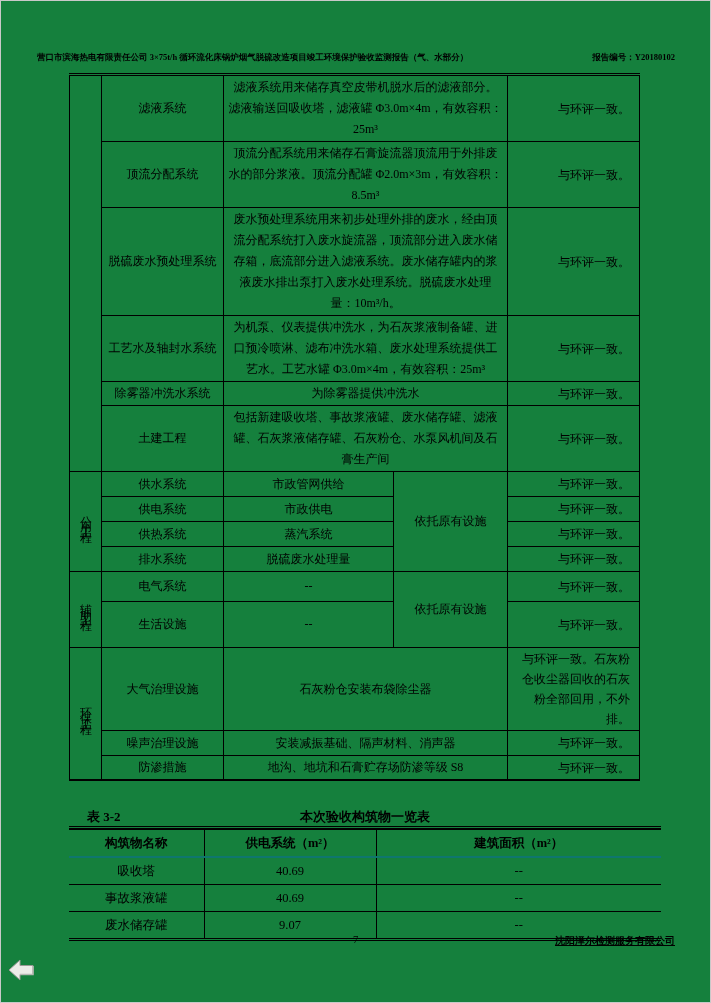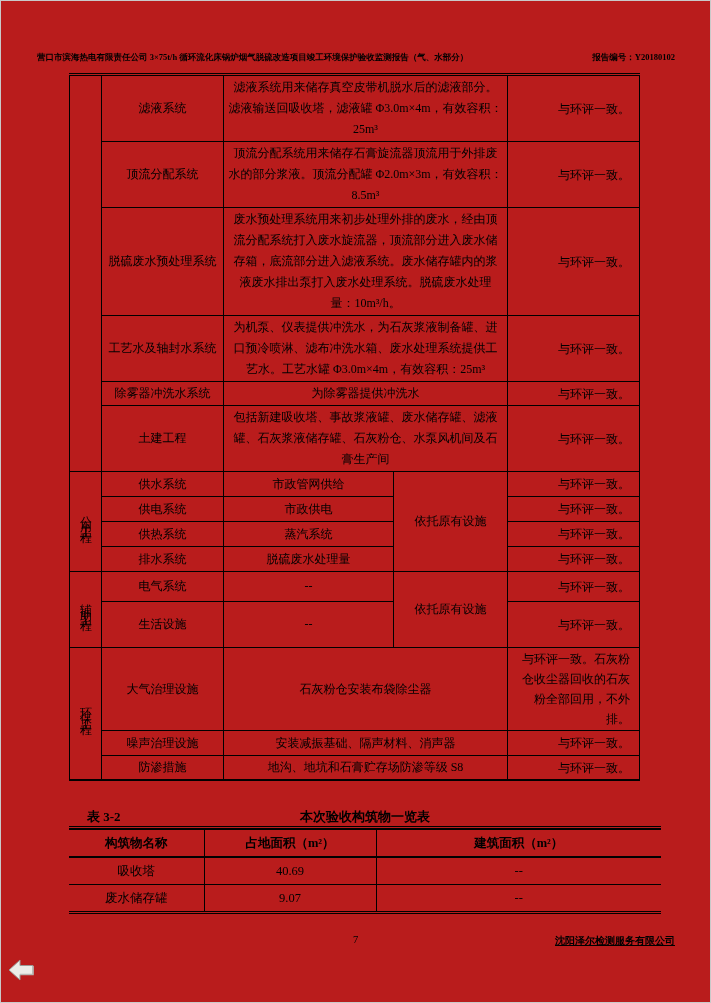--- a/index.html
+++ b/index.html
@@ -1,19 +1,19 @@
 <!DOCTYPE html>
 <html><head>
 <meta charset="utf-8">
 <style>
   html,body{margin:0;padding:0;background:#fff;}
   .page{
     position:relative;
     width:711px;height:1003px;
-    background:#b91c1c;
+    background:#15803d;
     border:1px solid #c9c9c9;
     box-sizing:border-box;
     font-family:"Liberation Serif","DejaVu Serif",serif;
     color:#000;
     overflow:hidden;
   }
   
   .pg-header{
     position:absolute;left:36px;right:35px;top:50px;
     display:flex;justify-content:space-between;align-items:baseline;
@@ -63,21 +63,21 @@
     border-bottom:3px double #000;
     font-size:12.5px;
   }
   .t2 td{
     height:24px;vertical-align:middle;text-align:center;
     border-bottom:1px solid #000;
     padding:1px 2px;
   }
   .t2 td + td{border-left:1px solid #000;}
   .t2 tr:last-child td{border-bottom:none;}
-  .t2 .t2-head td{font-weight:bold;border-bottom:2px solid #000000;}
+  .t2 .t2-head td{font-weight:bold;border-bottom:2px solid #0f766e;}
   
   .pg-footer{position:absolute;left:0;right:0;top:933px;height:16px;font-size:10.5px;}
   .page-num{position:absolute;left:0;right:0;text-align:center;}
   .footer-company{position:absolute;right:35px;top:0;font-weight:bold;font-size:10px;text-decoration:underline;}
   
   .back-arrow{position:absolute;left:7px;top:956px;width:28px;height:26px;cursor:pointer;}
 </style>
 </head>
 <body>
 
@@ -191,29 +191,34 @@
     </div>
     <table class="t2">
       <colgroup>
         <col style="width:135px">
           <col style="width:172px">
           <col style="width:285px">
       </colgroup>
       <tbody>
         <tr class="t2-head">
           <td>构筑物名称</td>
-          <td>占地面积（m²）</td>
+          <td>供电系统（m²）</td>
           <td>建筑面积（m²）</td>
         </tr>
         <tr>
           <td>吸收塔</td>
           <td>40.69</td>
           <td>--</td>
         </tr>
         <tr>
+          <td>事故浆液罐</td>
+          <td>40.69</td>
+          <td>--</td>
+        </tr>
+        <tr>
           <td>废水储存罐</td>
           <td>9.07</td>
           <td>--</td>
         </tr>
       </tbody>
     </table>
   </div>
 
   <div class="pg-footer">
     <span class="page-num">7</span>

